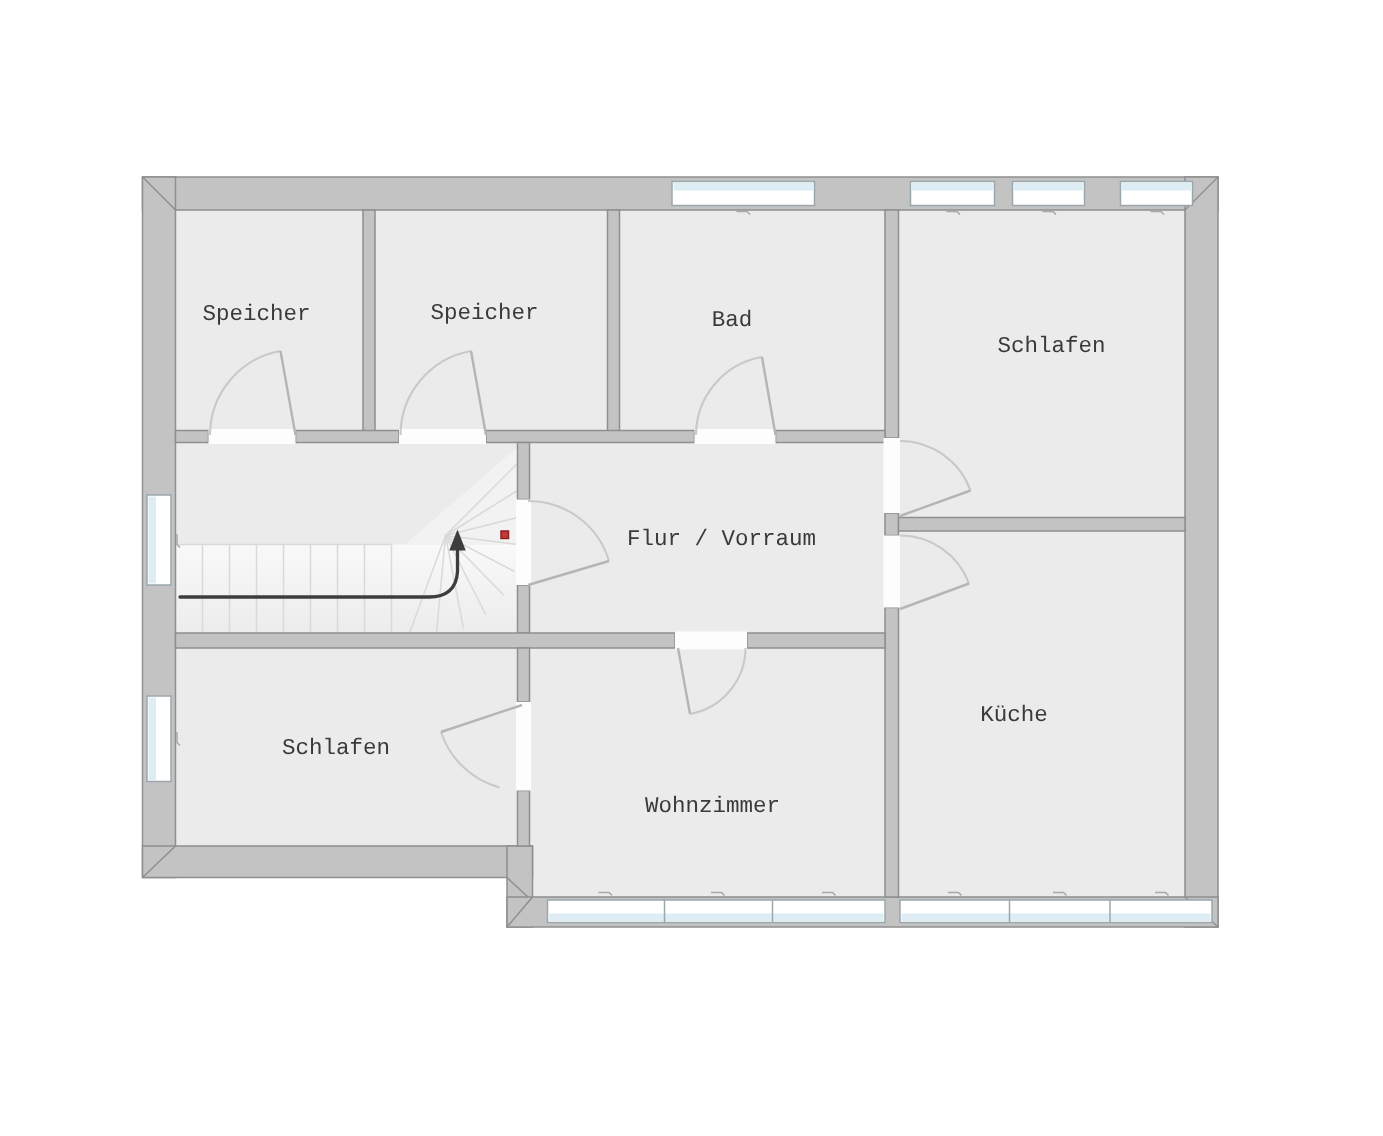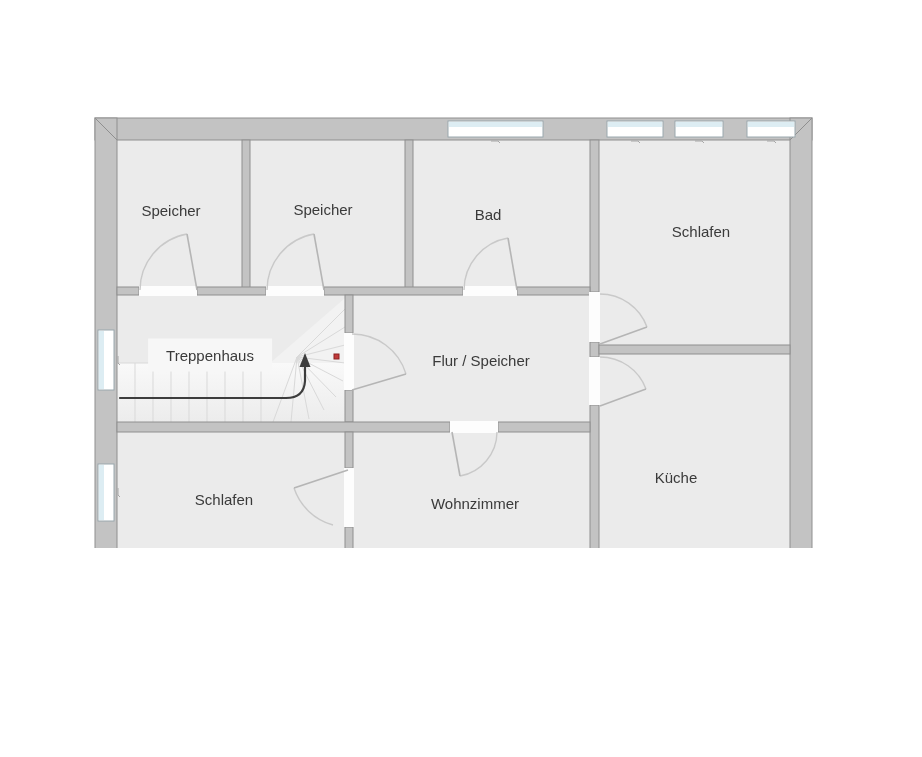--- a/index.html
+++ b/index.html
@@ -1,17 +1,17 @@
 <!DOCTYPE html>
 <html style="--c-wall: #c3c3c3; --c-wall_outline: #8f8f8f; --c-floor: #ebebeb; --c-window_glass: #ddedf3; --c-door_arc: #c9c9c9; --c-stair_line: #d9d9d9; --c-arrow: #3d3d3d; --c-marker: #c03a3a; --c-label_text: #3a3a3a;"><head>
 <meta charset="utf-8">
 <style>
   html,body{margin:0;padding:0;background:#ffffff;}
-  .canvas{position:relative;width:922px;height:548px;background:#ffffff;overflow:hidden;
-          font-family:Liberation Sans, sans-serif;}
+  .canvas{position:relative;width:922px;height:757px;background:#ffffff;overflow:hidden;
+          font-family:Liberation Mono, monospace;}
   .plan-svg{position:absolute;left:0;top:0;}
   .floor{fill:var(--c-floor,#ebebeb);}
   .wall{fill:var(--c-wall,#c3c3c3);stroke:var(--c-wall_outline,#8f8f8f);stroke-width:1;}
   .miter{stroke:var(--c-wall_outline,#8f8f8f);stroke-width:1;}
   .threshold{fill:#fdfdfd;}
   .glass{fill:#ffffff;stroke:#9aa8ae;stroke-width:1;}
   .glass-tint{fill:var(--c-window_glass,#ddedf3);}
   .glass-div{stroke:#9aa8ae;stroke-width:1;}
   .tick{stroke:#a8a8a8;stroke-width:1;fill:none;}
   .stair-fill{fill:url(#gradStair);}
@@ -201,18 +201,17 @@
       <polygon class="arrow-head" points="305,353 299.5,367 310.5,367"></polygon>
     </g>
 
     <rect class="marker" x="334" y="354" width="5" height="5"></rect>
   </svg>
 
   <div class="room-label" style="left:171px;top:210px">Speicher</div>
   <div class="room-label" style="left:323px;top:209px">Speicher</div>
   <div class="room-label" style="left:488px;top:214px">Bad</div>
   <div class="room-label" style="left:701px;top:231px">Schlafen</div>
-  <div class="room-label boxed" style="left:210px;top:355px">Treppenhaus</div>
-  <div class="room-label" style="left:481px;top:360px">Flur / Speicher</div>
+  <div class="room-label" style="left:481px;top:360px">Flur / Vorraum</div>
   <div class="room-label" style="left:676px;top:477px">Küche</div>
   <div class="room-label" style="left:224px;top:499px">Schlafen</div>
-  <div class="room-label" style="left:475px;top:503px">Wohnzimmer</div>
+  <div class="room-label" style="left:475px;top:538px">Wohnzimmer</div>
 </div>
 
 </body></html>

